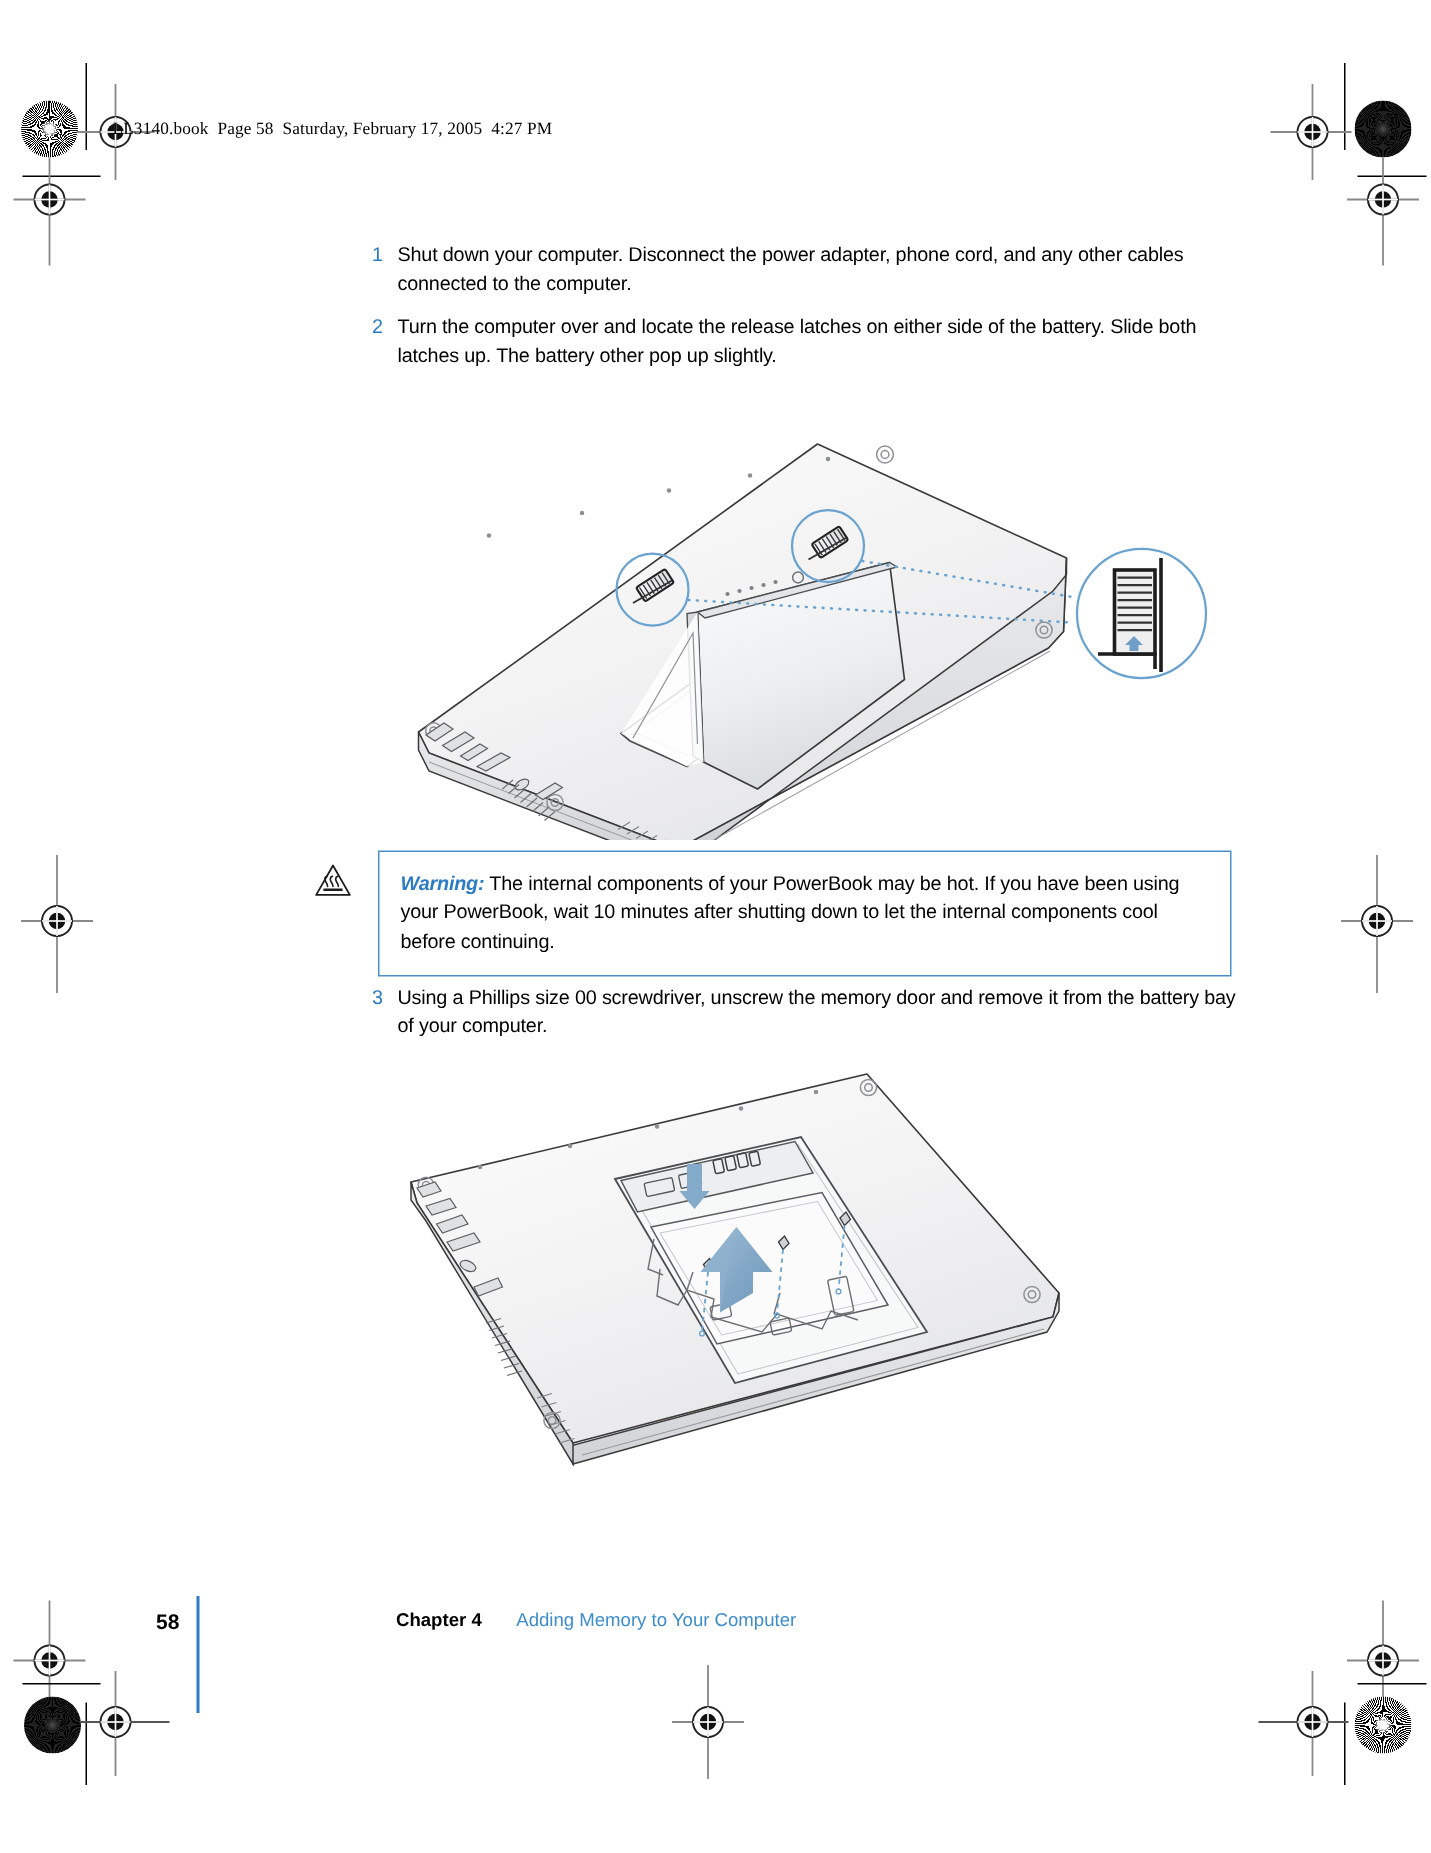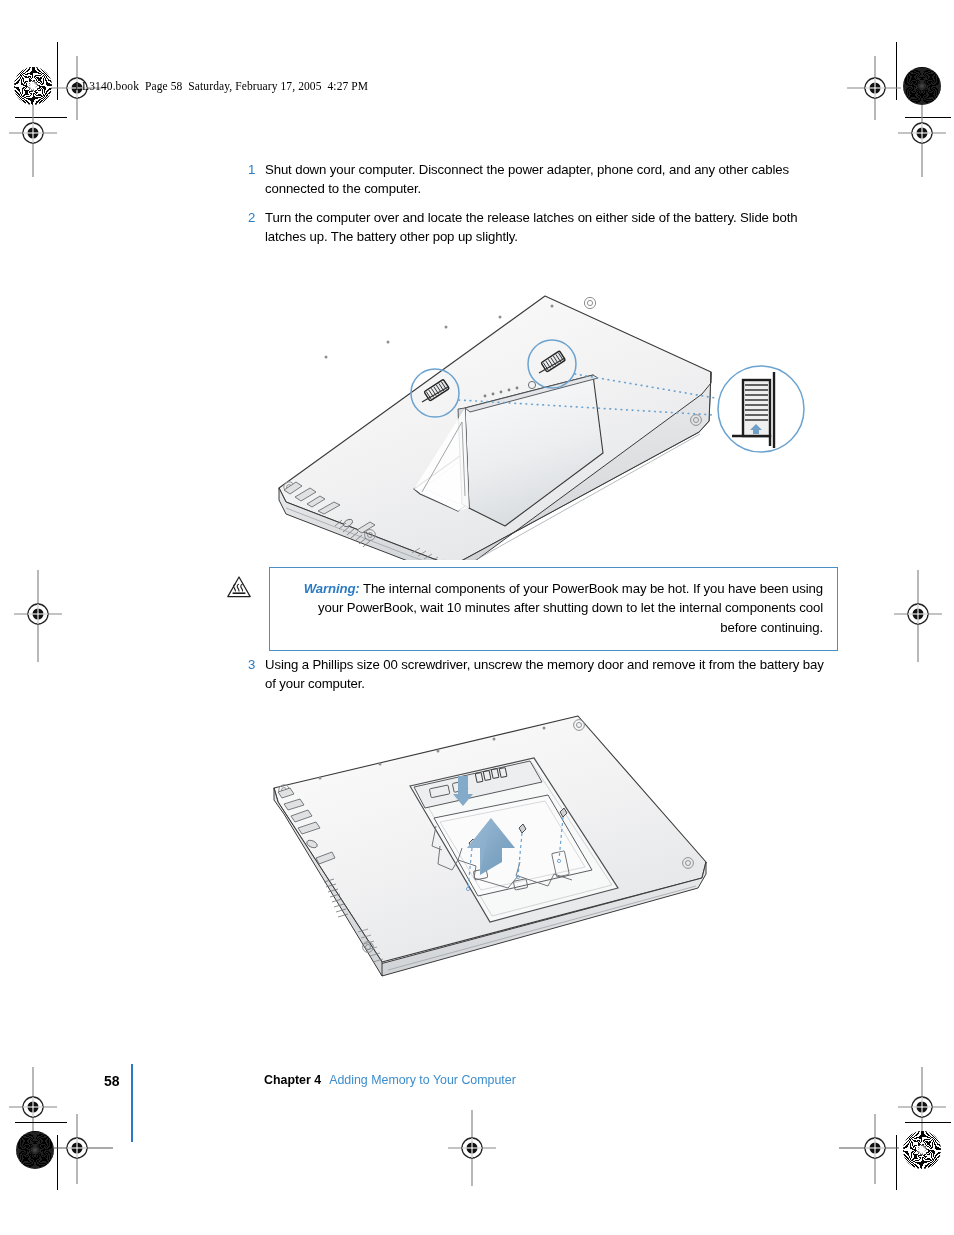--- a/index.html
+++ b/index.html
@@ -81,25 +81,24 @@
     position: absolute;
     left: 0; top: 0;
     color: #2b7cc4;
     font-size: 13.2px;
     font-weight: 400;
   }
 
   
   .warning-wrap {
     position: absolute;
-    left: 226px; top: 567px;
+    left: 209px; top: 567px;
     width: 612px;
     display: flex;
     align-items: flex-start;
-    text-align: right;
   }
   .warning-icon {
     width: 26px; height: 26px;
     flex: 0 0 26px;
     margin-top: 7px;
     margin-right: 17px;
   }
   .warning-icon svg { display:block; width:100%; height:100%; }
   .warning-box {
     flex: 1;
@@ -150,21 +149,21 @@
   }
   .footer .chapter {
     position: absolute;
     left: 160px; top: 3px;
     font-size: 12.4px;
     white-space: nowrap;
   }
   .footer .chapter .ch {
     font-weight: bold;
     color: #000;
-    margin-right: 8px;
+    margin-right: 23px;
   }
   .footer .chapter .title {
     color: #3d8dcc;
   }
 </style>
 </head>
 <body>
 
 <div class="reg-layer">
 

